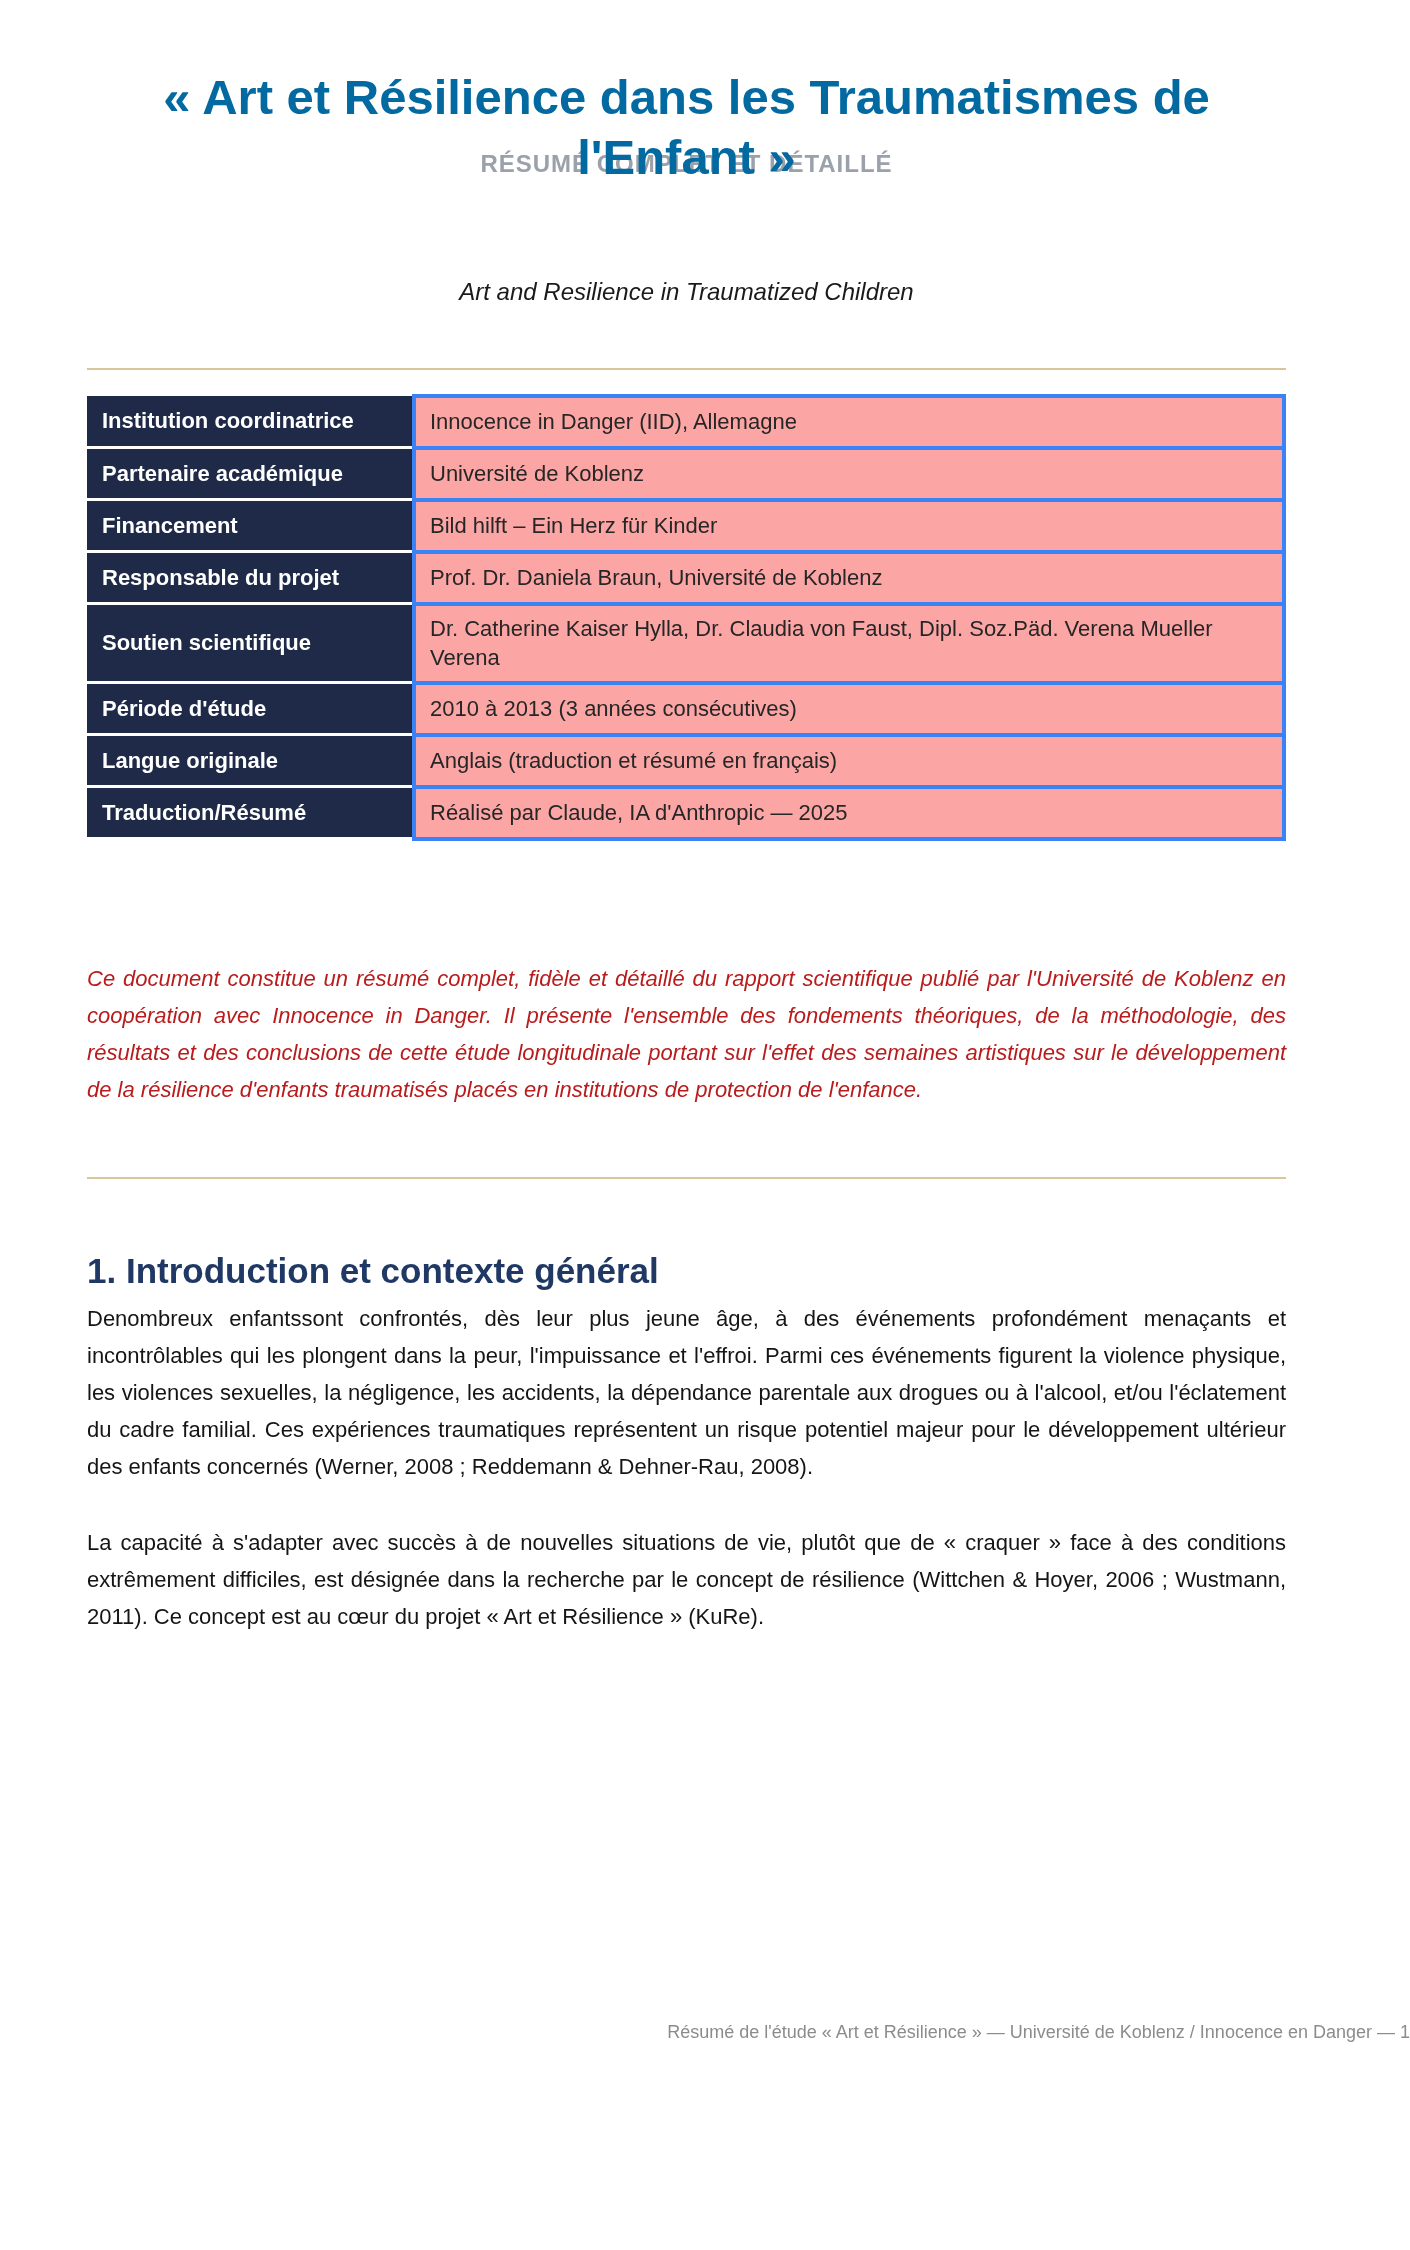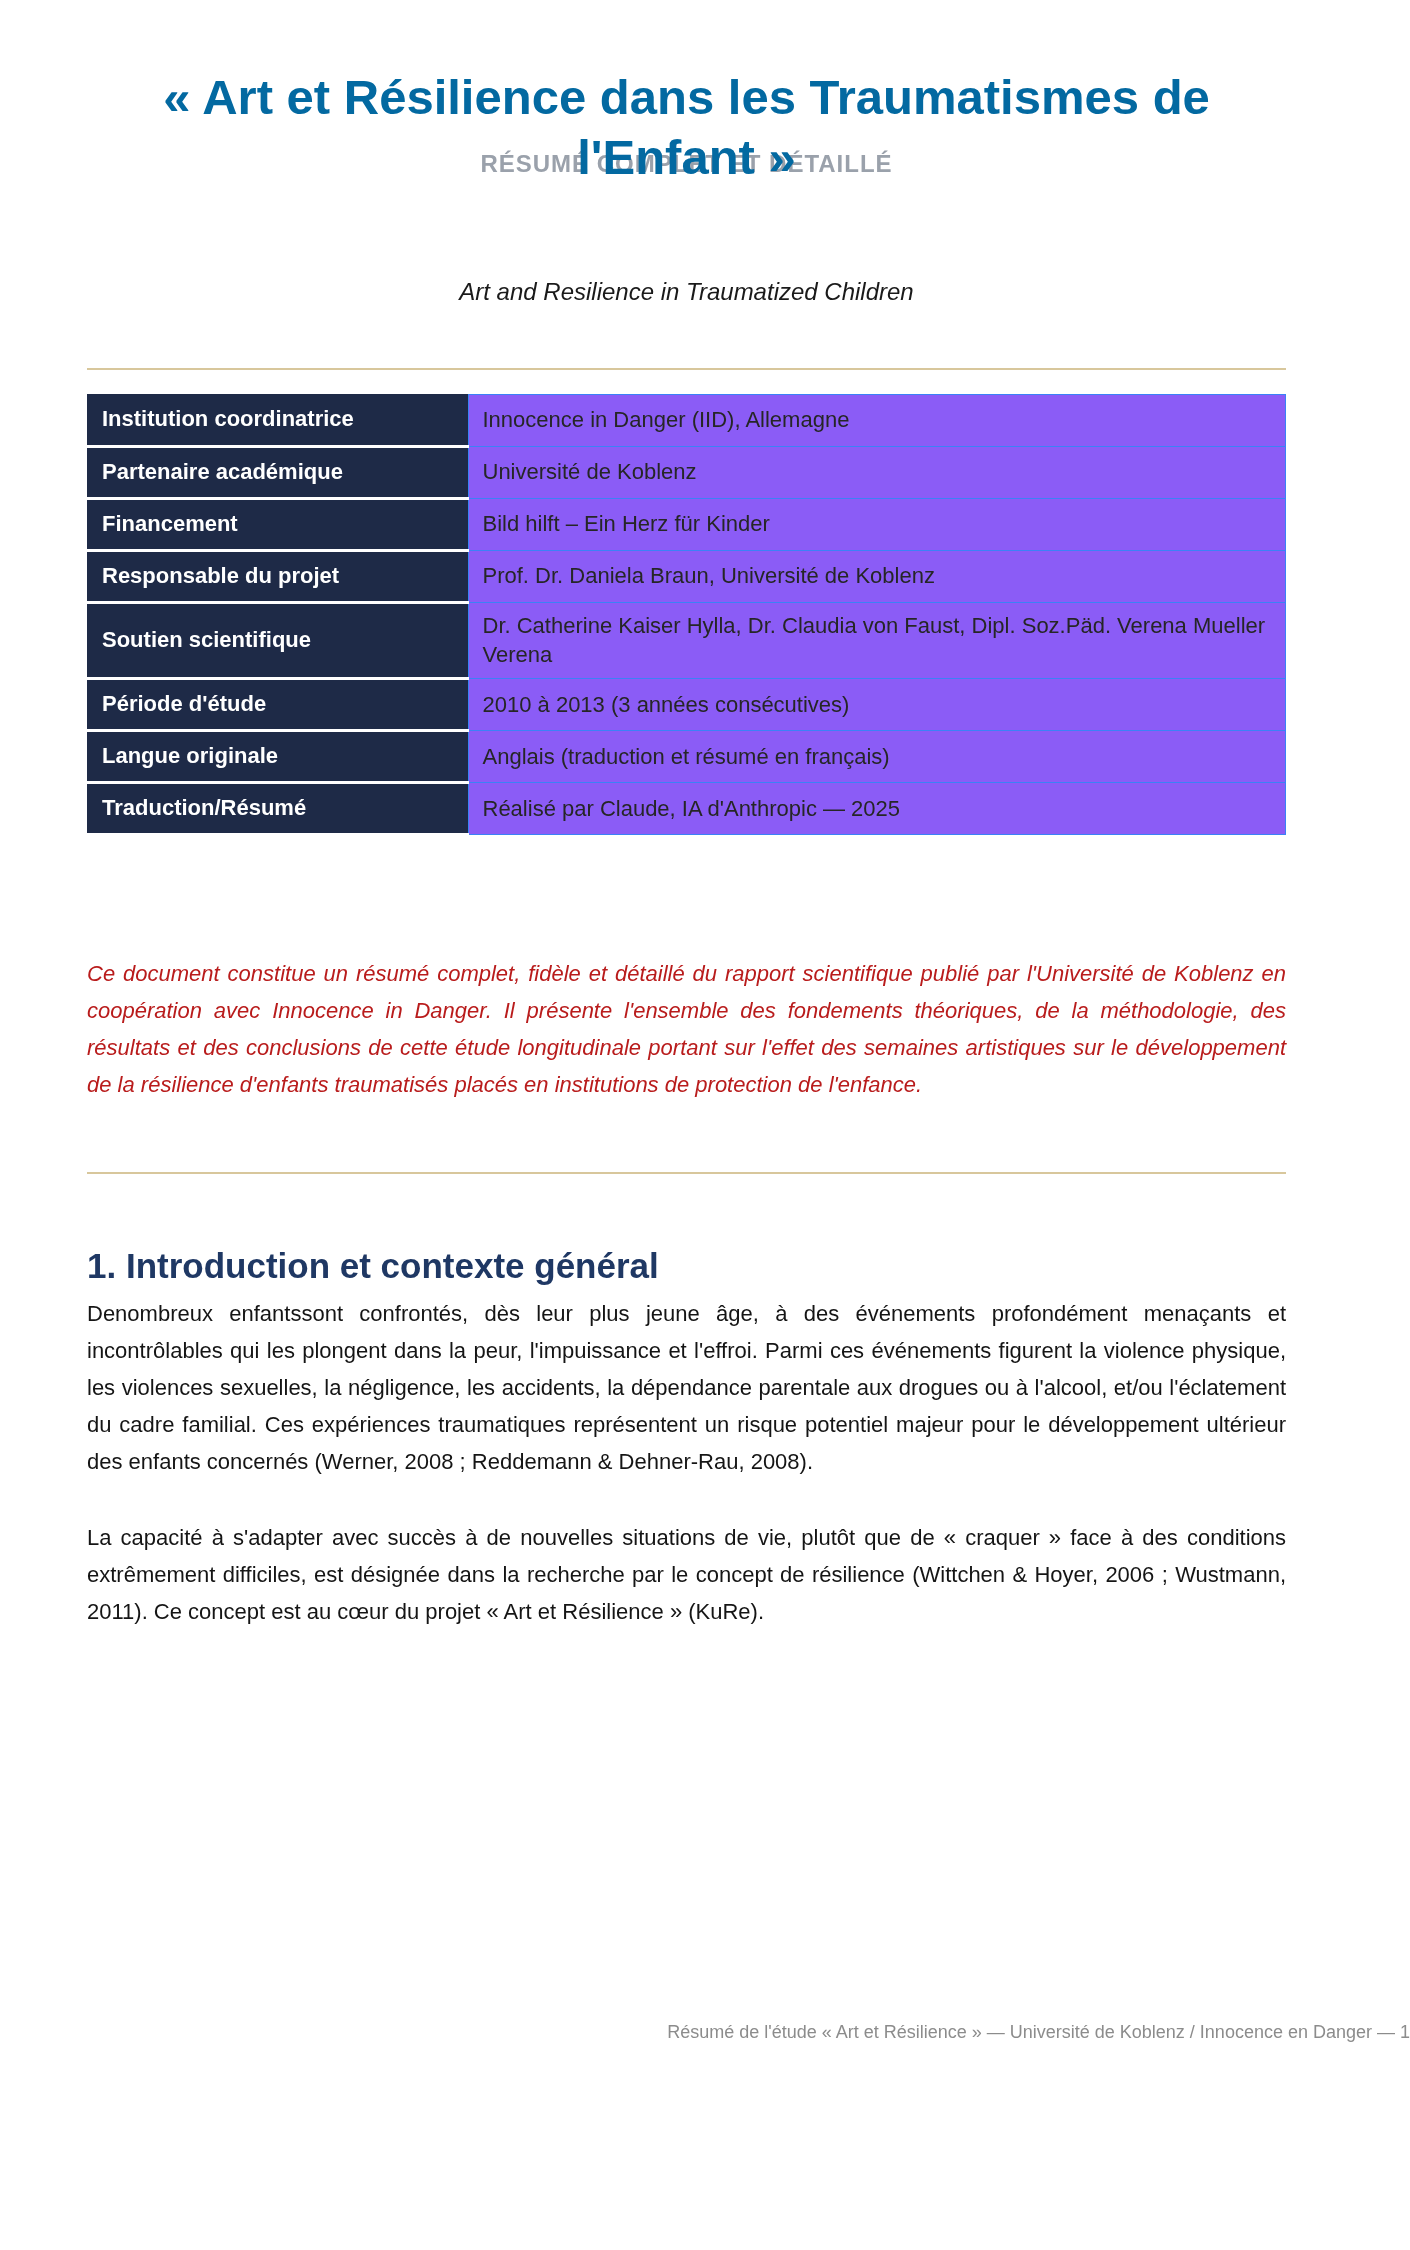--- a/index.html
+++ b/index.html
@@ -61,36 +61,36 @@
   .rule-2 { margin-top: 68px; }
 
   
   .info-table {
     width: 100%;
     border-collapse: collapse;
     margin-top: 24px;
     font-size: 22px;
   }
   .info-table th {
-    width: 381px;
+    width: 327px;
     background: #1e2a47;
     color: #ffffff;
     font-weight: bold;
     text-align: left;
     vertical-align: middle;
     padding: 10px 10px 10px 15px;
     border-bottom: 3px solid #ffffff;
     height: 52px;
   }
   .info-table td {
-    background: #8b5cf6;
+    background: #fca5a5;
     color: #262626;
     vertical-align: middle;
     padding: 8px 14px;
-    border: 1px solid #3b82f6;
+    border: 4px solid #3b82f6;
     height: 52px;
     line-height: 1.35;
     margin-left: 25px;
   }
 
   
   .abstract {
     margin: 120px 0 0 0;
     font-size: 22px;
     font-style: italic;

